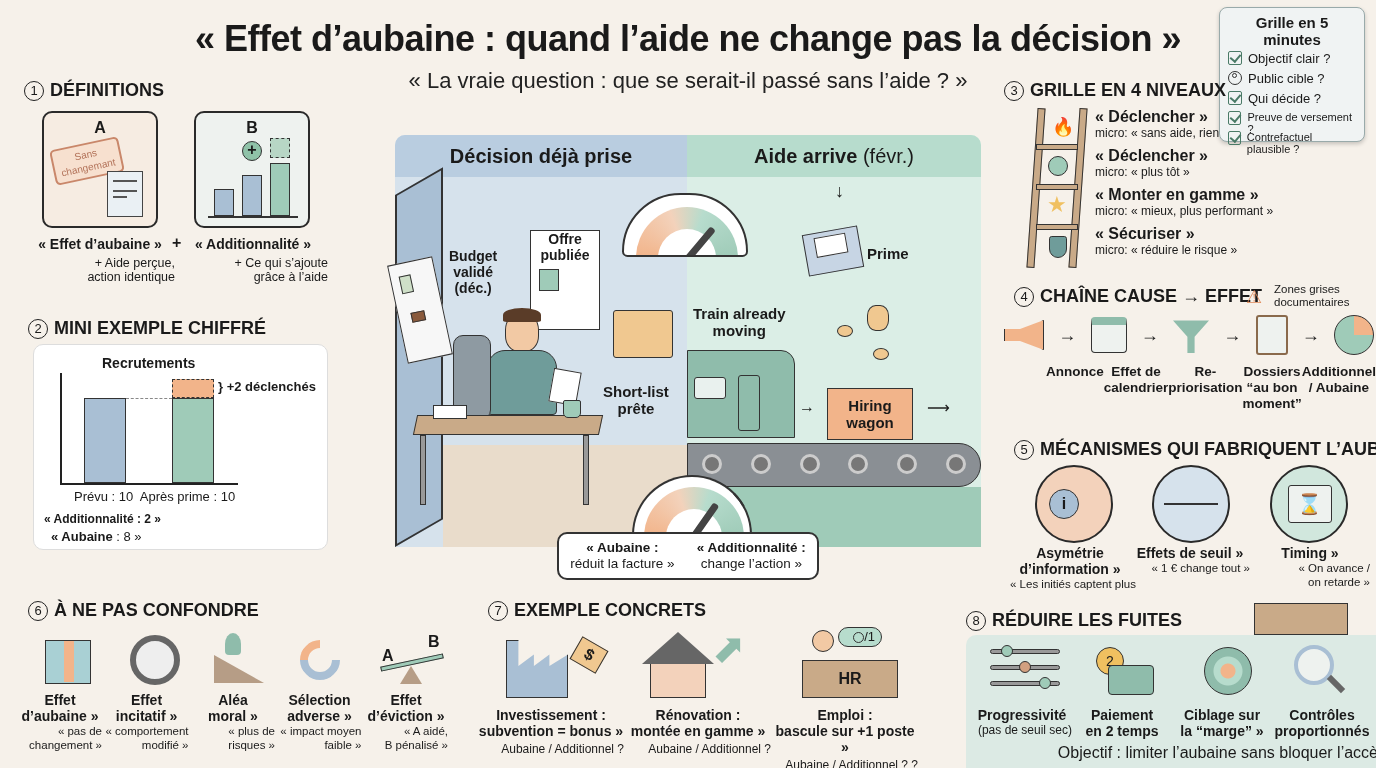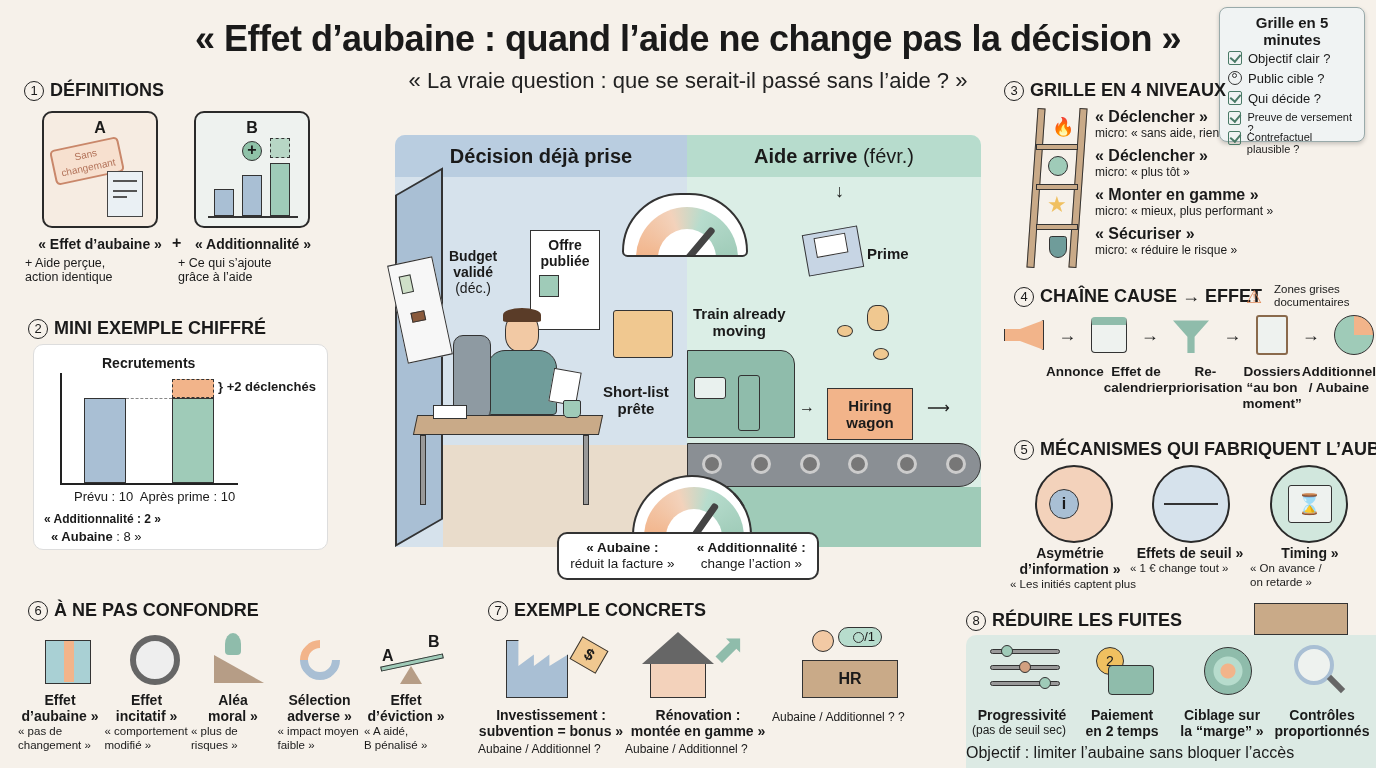--- a/index.html
+++ b/index.html
@@ -6,21 +6,21 @@
 body{width:1376px;height:768px;overflow:hidden;background:#f6f1ea;font-family:"Liberation Sans",sans-serif;color:#1a1a1a;position:relative}
 .abs{position:absolute}
 .title{left:0;width:1376px;top:18px;text-align:center;font-weight:700;font-size:36px;letter-spacing:-0.5px}
 .subtitle{left:0;width:1376px;top:68px;text-align:center;font-size:22px;color:#222}
 .sec-h{font-weight:700;font-size:18px;display:flex;align-items:center;gap:6px;white-space:nowrap}
 .num{display:inline-flex;width:20px;height:20px;border:1.6px solid #222;border-radius:50%;align-items:center;justify-content:center;font-size:13px;font-weight:400}
 .card{border:2px solid #2a2a2a;border-radius:10px}
 .b{font-weight:700}
 .c{text-align:center}
 .lbl{font-size:14px;font-weight:700;text-align:center;line-height:16px}
-.sub{font-size:11.5px;text-align:left;line-height:14px}
+.sub{font-size:11.5px;text-align:right;line-height:14px}
 .grid-box{background:#f0f3f3;border:1.5px solid #9aa;border-radius:8px;box-shadow:0 2px 4px rgba(0,0,0,.2)}
 .chk{display:flex;align-items:flex-start;gap:6px;font-size:13px;height:20px}
 .chk .box{width:14px;height:14px;border:1.5px solid #4a7a66;border-radius:2px;position:relative}
 .chk .box:after{content:"";position:absolute;left:3px;top:0;width:5px;height:8px;border-right:2px solid #4a7a66;border-bottom:2px solid #4a7a66;transform:rotate(40deg)}
 .ladder-item .t{font-weight:700;font-size:16px}
 .ladder-item .m{font-size:12px}
 .icon-circ{width:78px;height:78px;border-radius:50%;border:2px solid #2a2a2a}
 .arrow{font-size:18px}
 </style>
 </head>
@@ -114,25 +114,25 @@
 
   <div class="abs" style="left:48px;top:310px;width:244px;height:102px;background:#e9dccb"></div>
 
   <div class="abs" style="left:2px;top:125px;width:46px;height:100px;background:#f7f7f7;border:1.5px solid #333;transform:rotate(-12deg)">
     <div style="margin:12px 8px;width:12px;height:18px;border:1.2px solid #333;background:#cfe0c8"></div>
     <div style="margin:20px 12px 0;width:14px;height:10px;background:#8a5a3c;border:1px solid #333"></div>
   </div>
   <div class="abs lbl" style="left:54px;top:113px">
       <div>Budget</div>
       <div>validé</div>
-      <div style="font-weight:400">(déc.)</div>
+      <div style="font-weight:700">(déc.)</div>
     </div>
 
   <div class="abs" style="left:135px;top:95px;width:70px;height:100px;background:#fff;border:1.5px solid #333">
-    <div class="lbl" style="margin-top:6px">
+    <div class="lbl" style="">
         <div>Offre</div>
         <div>publiée</div>
       </div>
     <div style="margin:6px 0 0 8px;width:20px;height:22px;border:1.2px solid #333;background:#9fcbb8"></div>
   </div>
 
   <div class="abs" style="left:218px;top:175px;width:60px;height:48px;background:#f0c890;border:1.5px solid #333;border-radius:3px"></div>
   <div class="abs lbl" style="left:208px;top:248px;font-size:15px;line-height:17px">
       <div>Short-list</div>
       <div>prête</div>
@@ -403,20 +403,24 @@
       <div class="sub" style="font-size:12px;margin-top:3px">Aubaine / Additionnel ?</div>
     </div>
   <div style="width:146px">
       <div class="lbl">
         <div>Rénovation :</div>
         <div>montée en gamme »</div>
       </div>
       <div class="sub" style="font-size:12px;margin-top:3px">Aubaine / Additionnel ?</div>
     </div>
   <div style="width:146px">
+      <div class="lbl">
+        <div>Emploi :</div>
+        <div>bascule sur +1 poste »</div>
+      </div>
       <div class="sub" style="font-size:12px;margin-top:3px">Aubaine / Additionnel ? ?</div>
     </div>
 </div>
 
 <div class="abs sec-h" style="left:966px;top:610px">
   <span class="num">8</span>
   <span>RÉDUIRE LES FUITES</span>
 </div>
 <div class="abs" style="left:1254px;top:603px;width:94px;height:32px;background:#c9aa88;border:1.5px solid #333"></div>
 <div class="abs" style="left:966px;top:635px;width:410px;height:133px;background:#dceae4;border-radius:10px 0 0 0">

